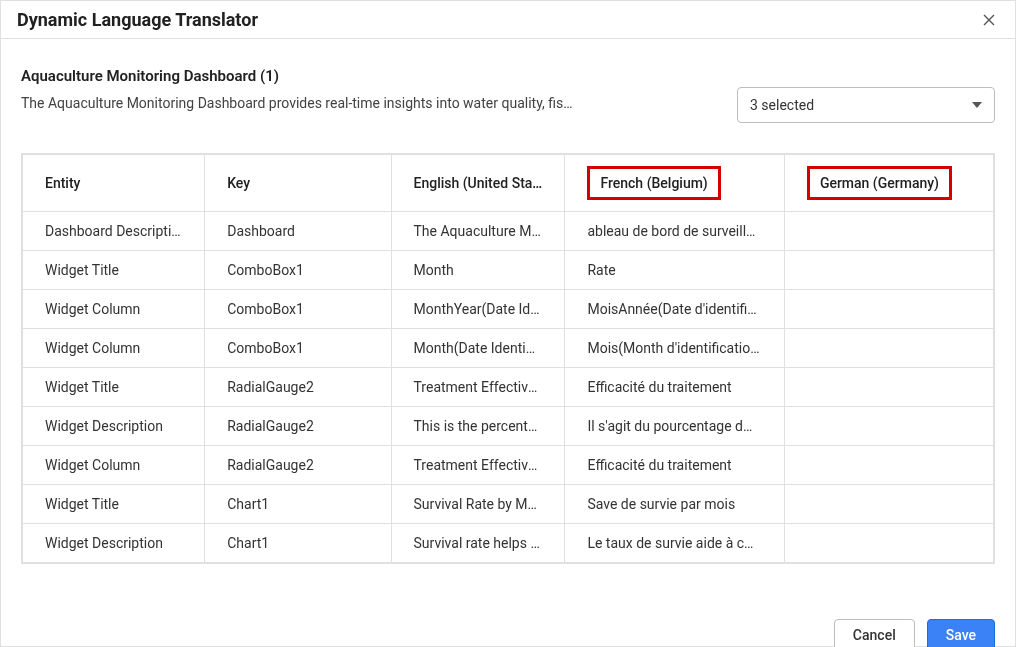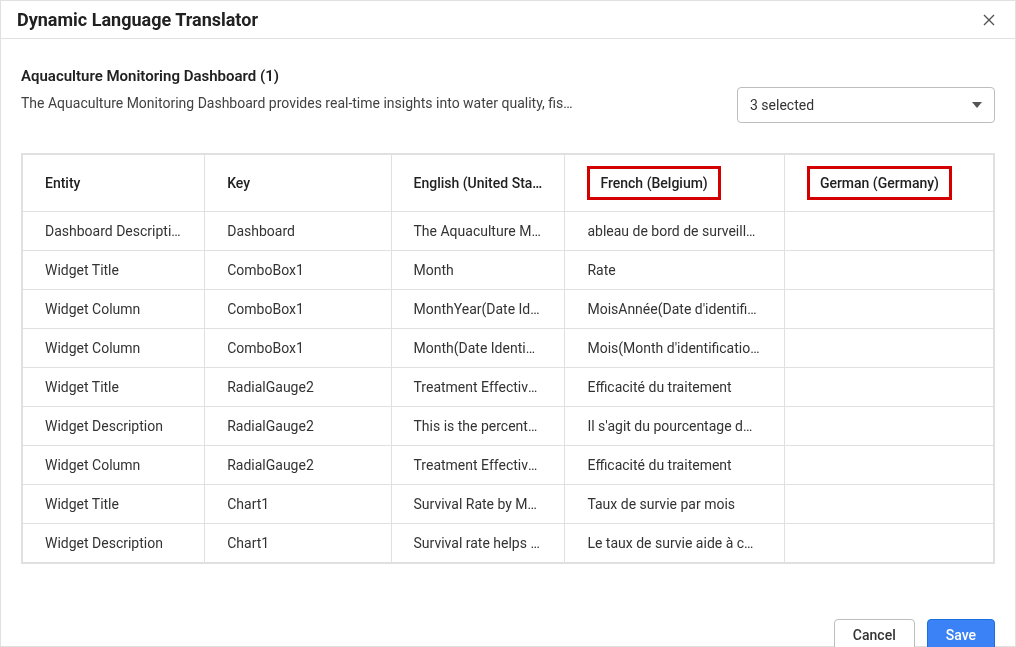--- a/index.html
+++ b/index.html
@@ -254,21 +254,21 @@
               <td>Widget Column</td>
               <td>RadialGauge2</td>
               <td>Treatment Effectiven…</td>
               <td>Efficacité du traitement</td>
               <td></td>
             </tr>
             <tr>
               <td>Widget Title</td>
               <td>Chart1</td>
               <td>Survival Rate by Mon…</td>
-              <td>Taux de survie par mois</td>
+              <td>Save de survie par mois</td>
               <td></td>
             </tr>
             <tr>
               <td>Widget Description</td>
               <td>Chart1</td>
               <td>Survival rate helps id…</td>
               <td>Le taux de survie aide à c…</td>
               <td></td>
             </tr>
           </tbody>

